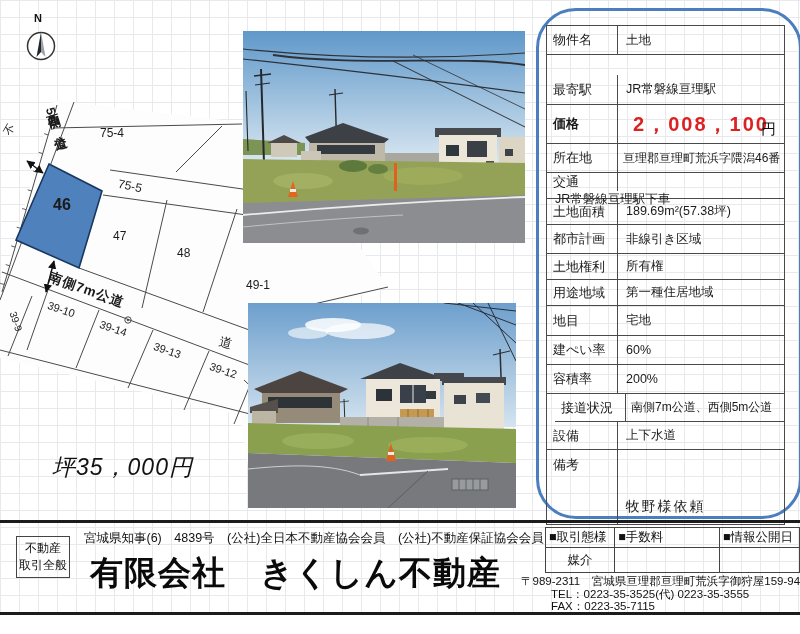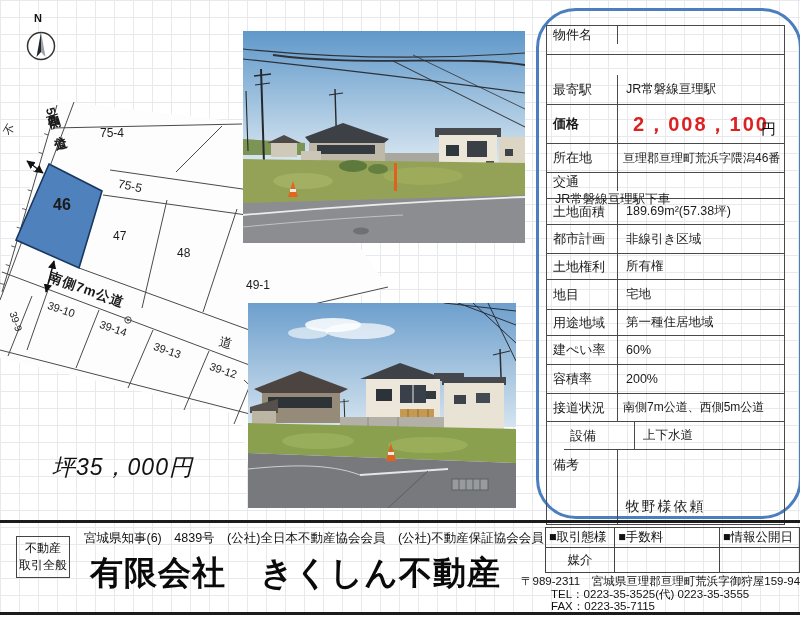--- a/index.html
+++ b/index.html
@@ -255,22 +255,23 @@
       <line x1="218" y1="176" x2="218" y2="187" stroke="#5e6164" stroke-width="1"></line>
       <line x1="225" y1="176" x2="225" y2="187" stroke="#5e6164" stroke-width="1"></line>
       <line x1="232" y1="176" x2="232" y2="187" stroke="#5e6164" stroke-width="1"></line>
       <polygon points="143,140 148,158 138,158" fill="#e0631d"></polygon>
       <rect x="140" y="149" width="6" height="3" fill="#f2ece4"></rect>
     </svg>
   </div>
 
   <div id="info-box"></div>
   <div id="info-table">
-    <div class="irow" style="height:28px;flex-direction:column;">
+    <div class="irow" style="height:28px;">
         <div class="cell label">物件名</div>
+        <div class="cell value">土地</div>
       </div>
     <div class="irow" style="height:29px;margin-top:20px;">
         <div class="cell label">最寄駅</div>
         <div class="cell value">JR常磐線亘理駅</div>
       </div>
     <div class="irow" style="height:38px;">
       <div class="cell label bold">価格</div>
       <div class="price-wrap">
         <span class="price-num">2，008，100</span>
         <span class="yen">円</span>
@@ -289,41 +290,41 @@
         <div class="cell value">189.69m²(57.38坪)</div>
       </div>
     <div class="irow" style="height:28px;">
         <div class="cell label">都市計画</div>
         <div class="cell value">非線引き区域</div>
       </div>
     <div class="irow" style="height:25px;">
         <div class="cell label">土地権利</div>
         <div class="cell value">所有権</div>
       </div>
+    <div class="irow" style="height:25px;">
+        <div class="cell label">用途地域</div>
+        <div class="cell value">第一種住居地域</div>
+      </div>
     <div class="irow" style="height:29px;">
         <div class="cell label">地目</div>
         <div class="cell value">宅地</div>
       </div>
-    <div class="irow" style="height:25px;">
-        <div class="cell label">用途地域</div>
-        <div class="cell value">第一種住居地域</div>
-      </div>
     <div class="irow" style="height:28px;">
         <div class="cell label">建ぺい率</div>
         <div class="cell value">60%</div>
       </div>
     <div class="irow" style="height:28px;">
         <div class="cell label">容積率</div>
         <div class="cell value">200%</div>
       </div>
-    <div class="irow" style="height:27px;">
+    <div class="irow" style="height:27px;margin-left:8px;">
         <div class="cell label">接道状況</div>
         <div class="cell value" style="font-size:12px;padding-left:5px;">南側7m公道、西側5m公道</div>
       </div>
-    <div class="irow" style="height:27px;margin-left:17px;">
+    <div class="irow" style="height:27px;">
         <div class="cell label">設備</div>
         <div class="cell value">上下水道</div>
       </div>
     <div class="irow" style="height:74px;position:relative;">
       <div class="cell label remarks-label">備考</div>
       <div class="cell value"></div>
       <div class="remarks-note">牧野様依頼</div>
     </div>
   </div>
 

